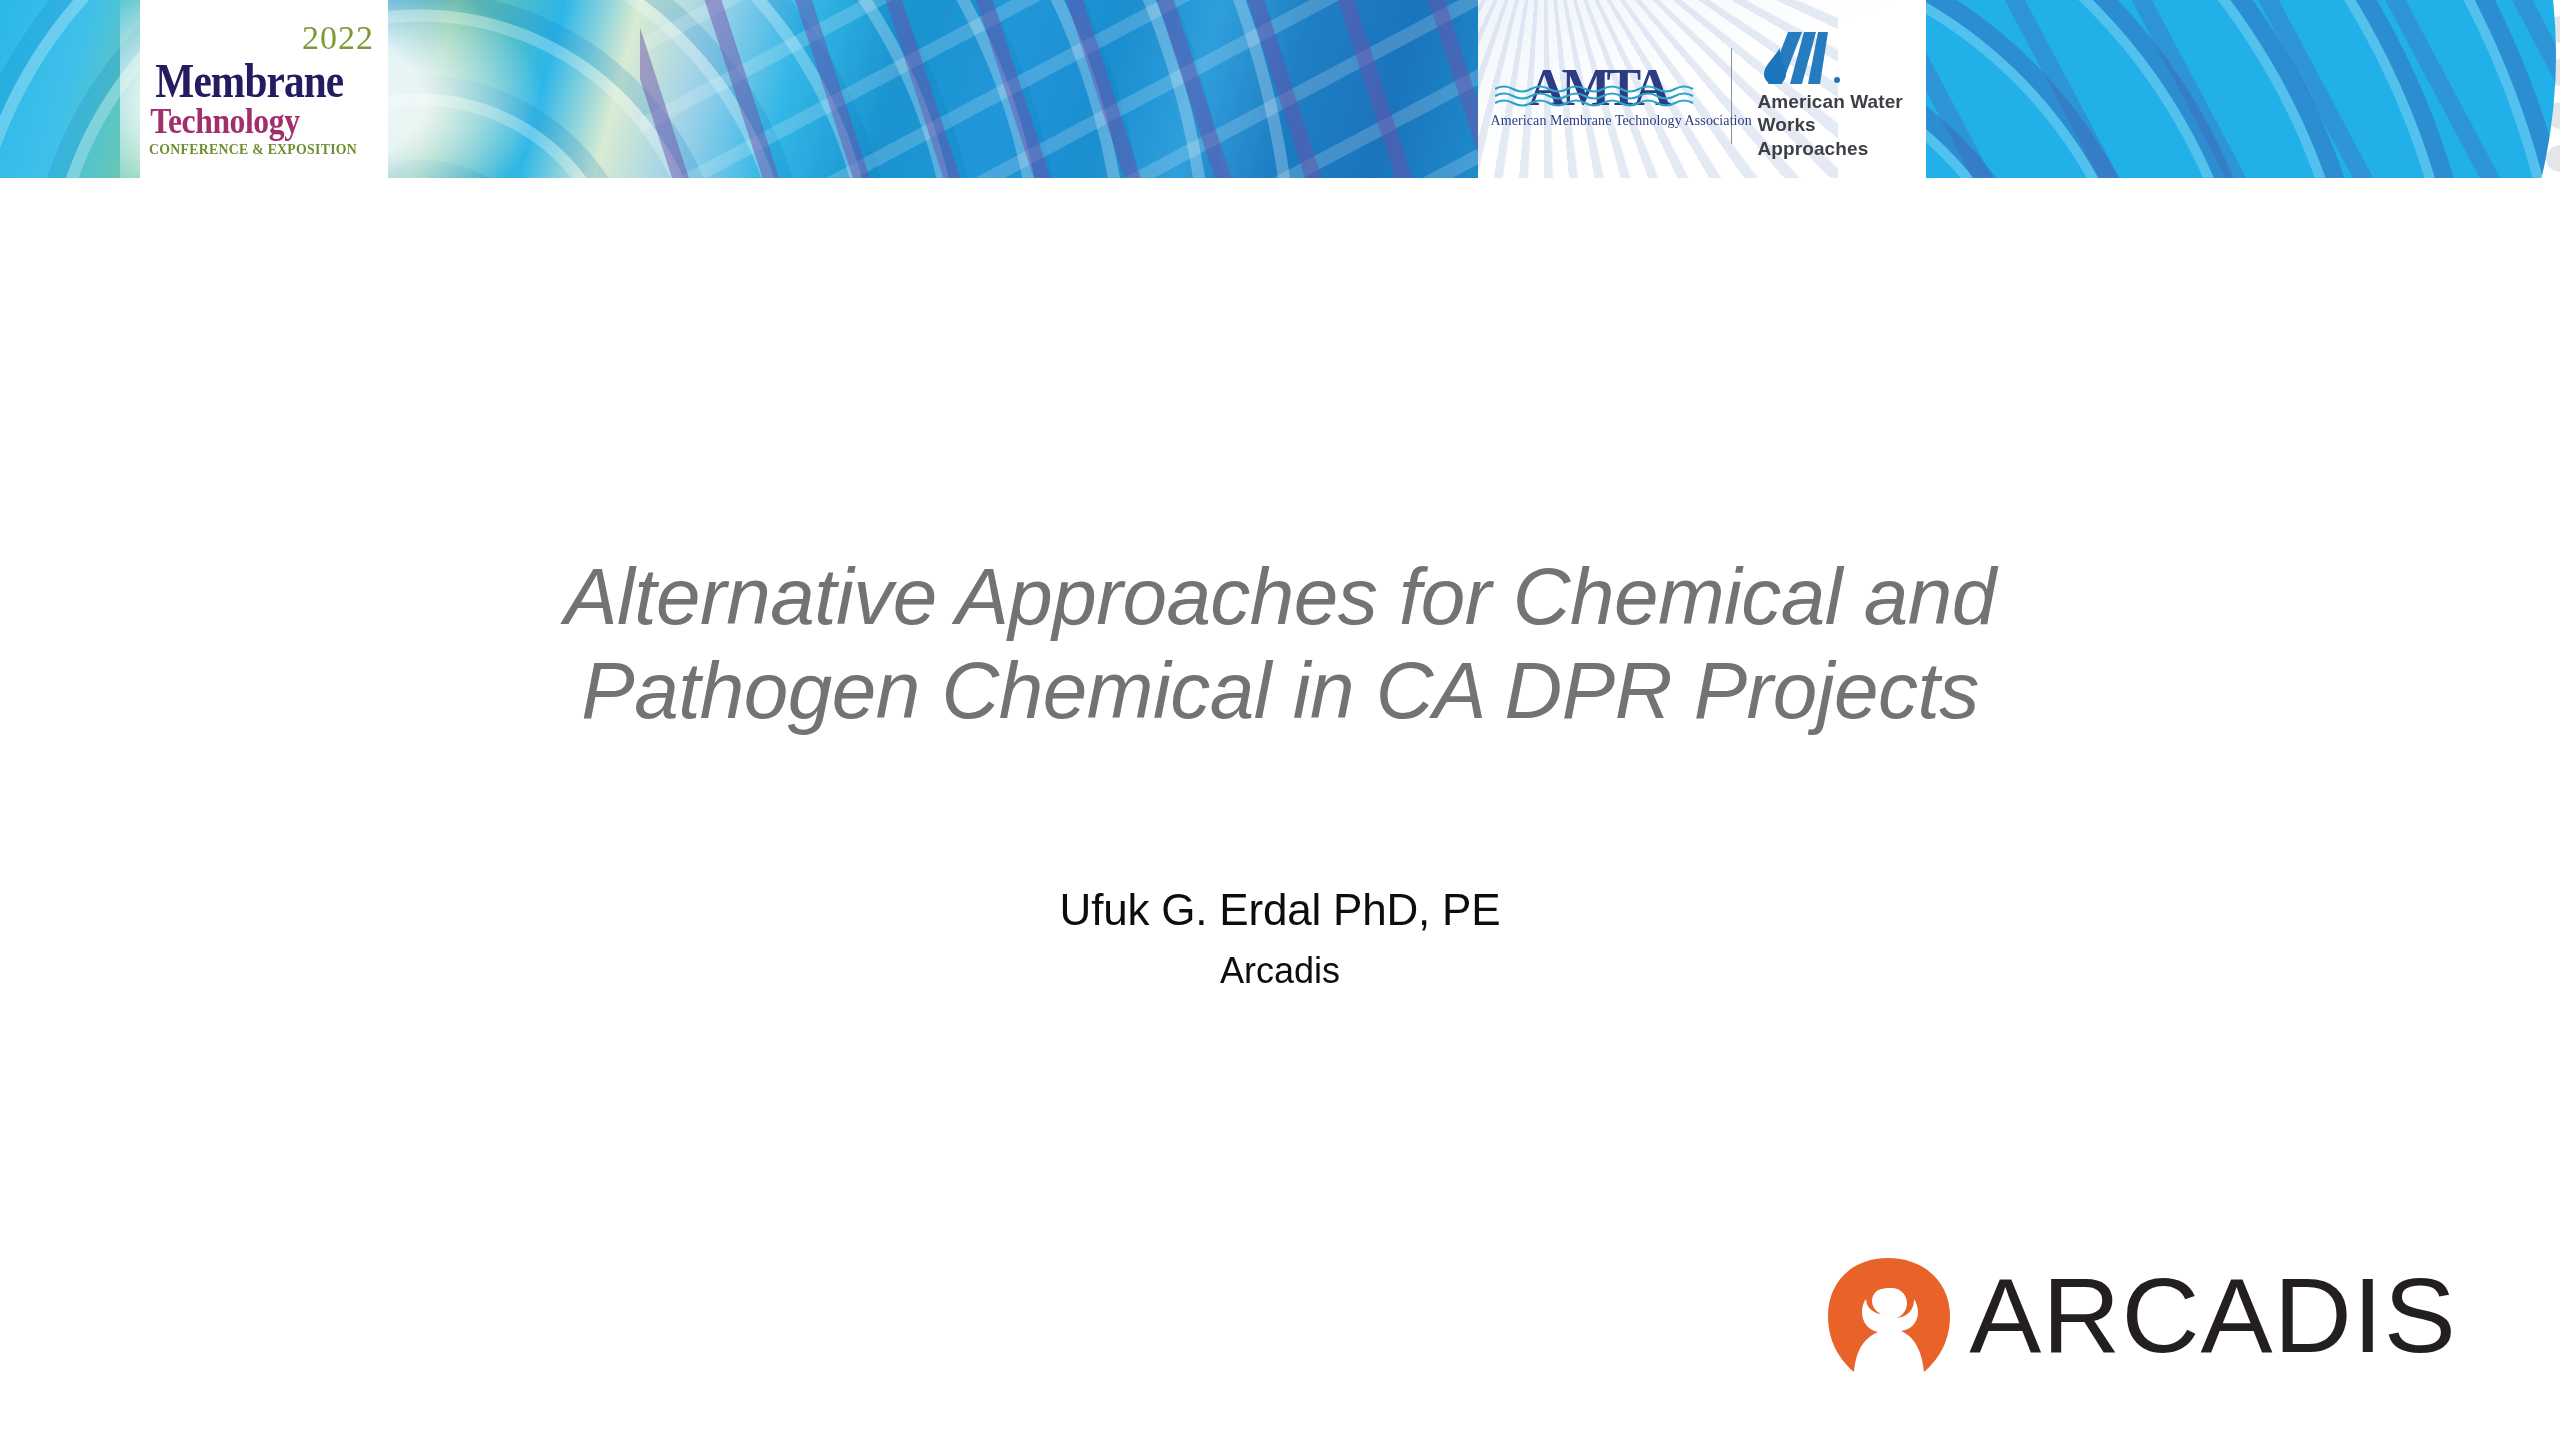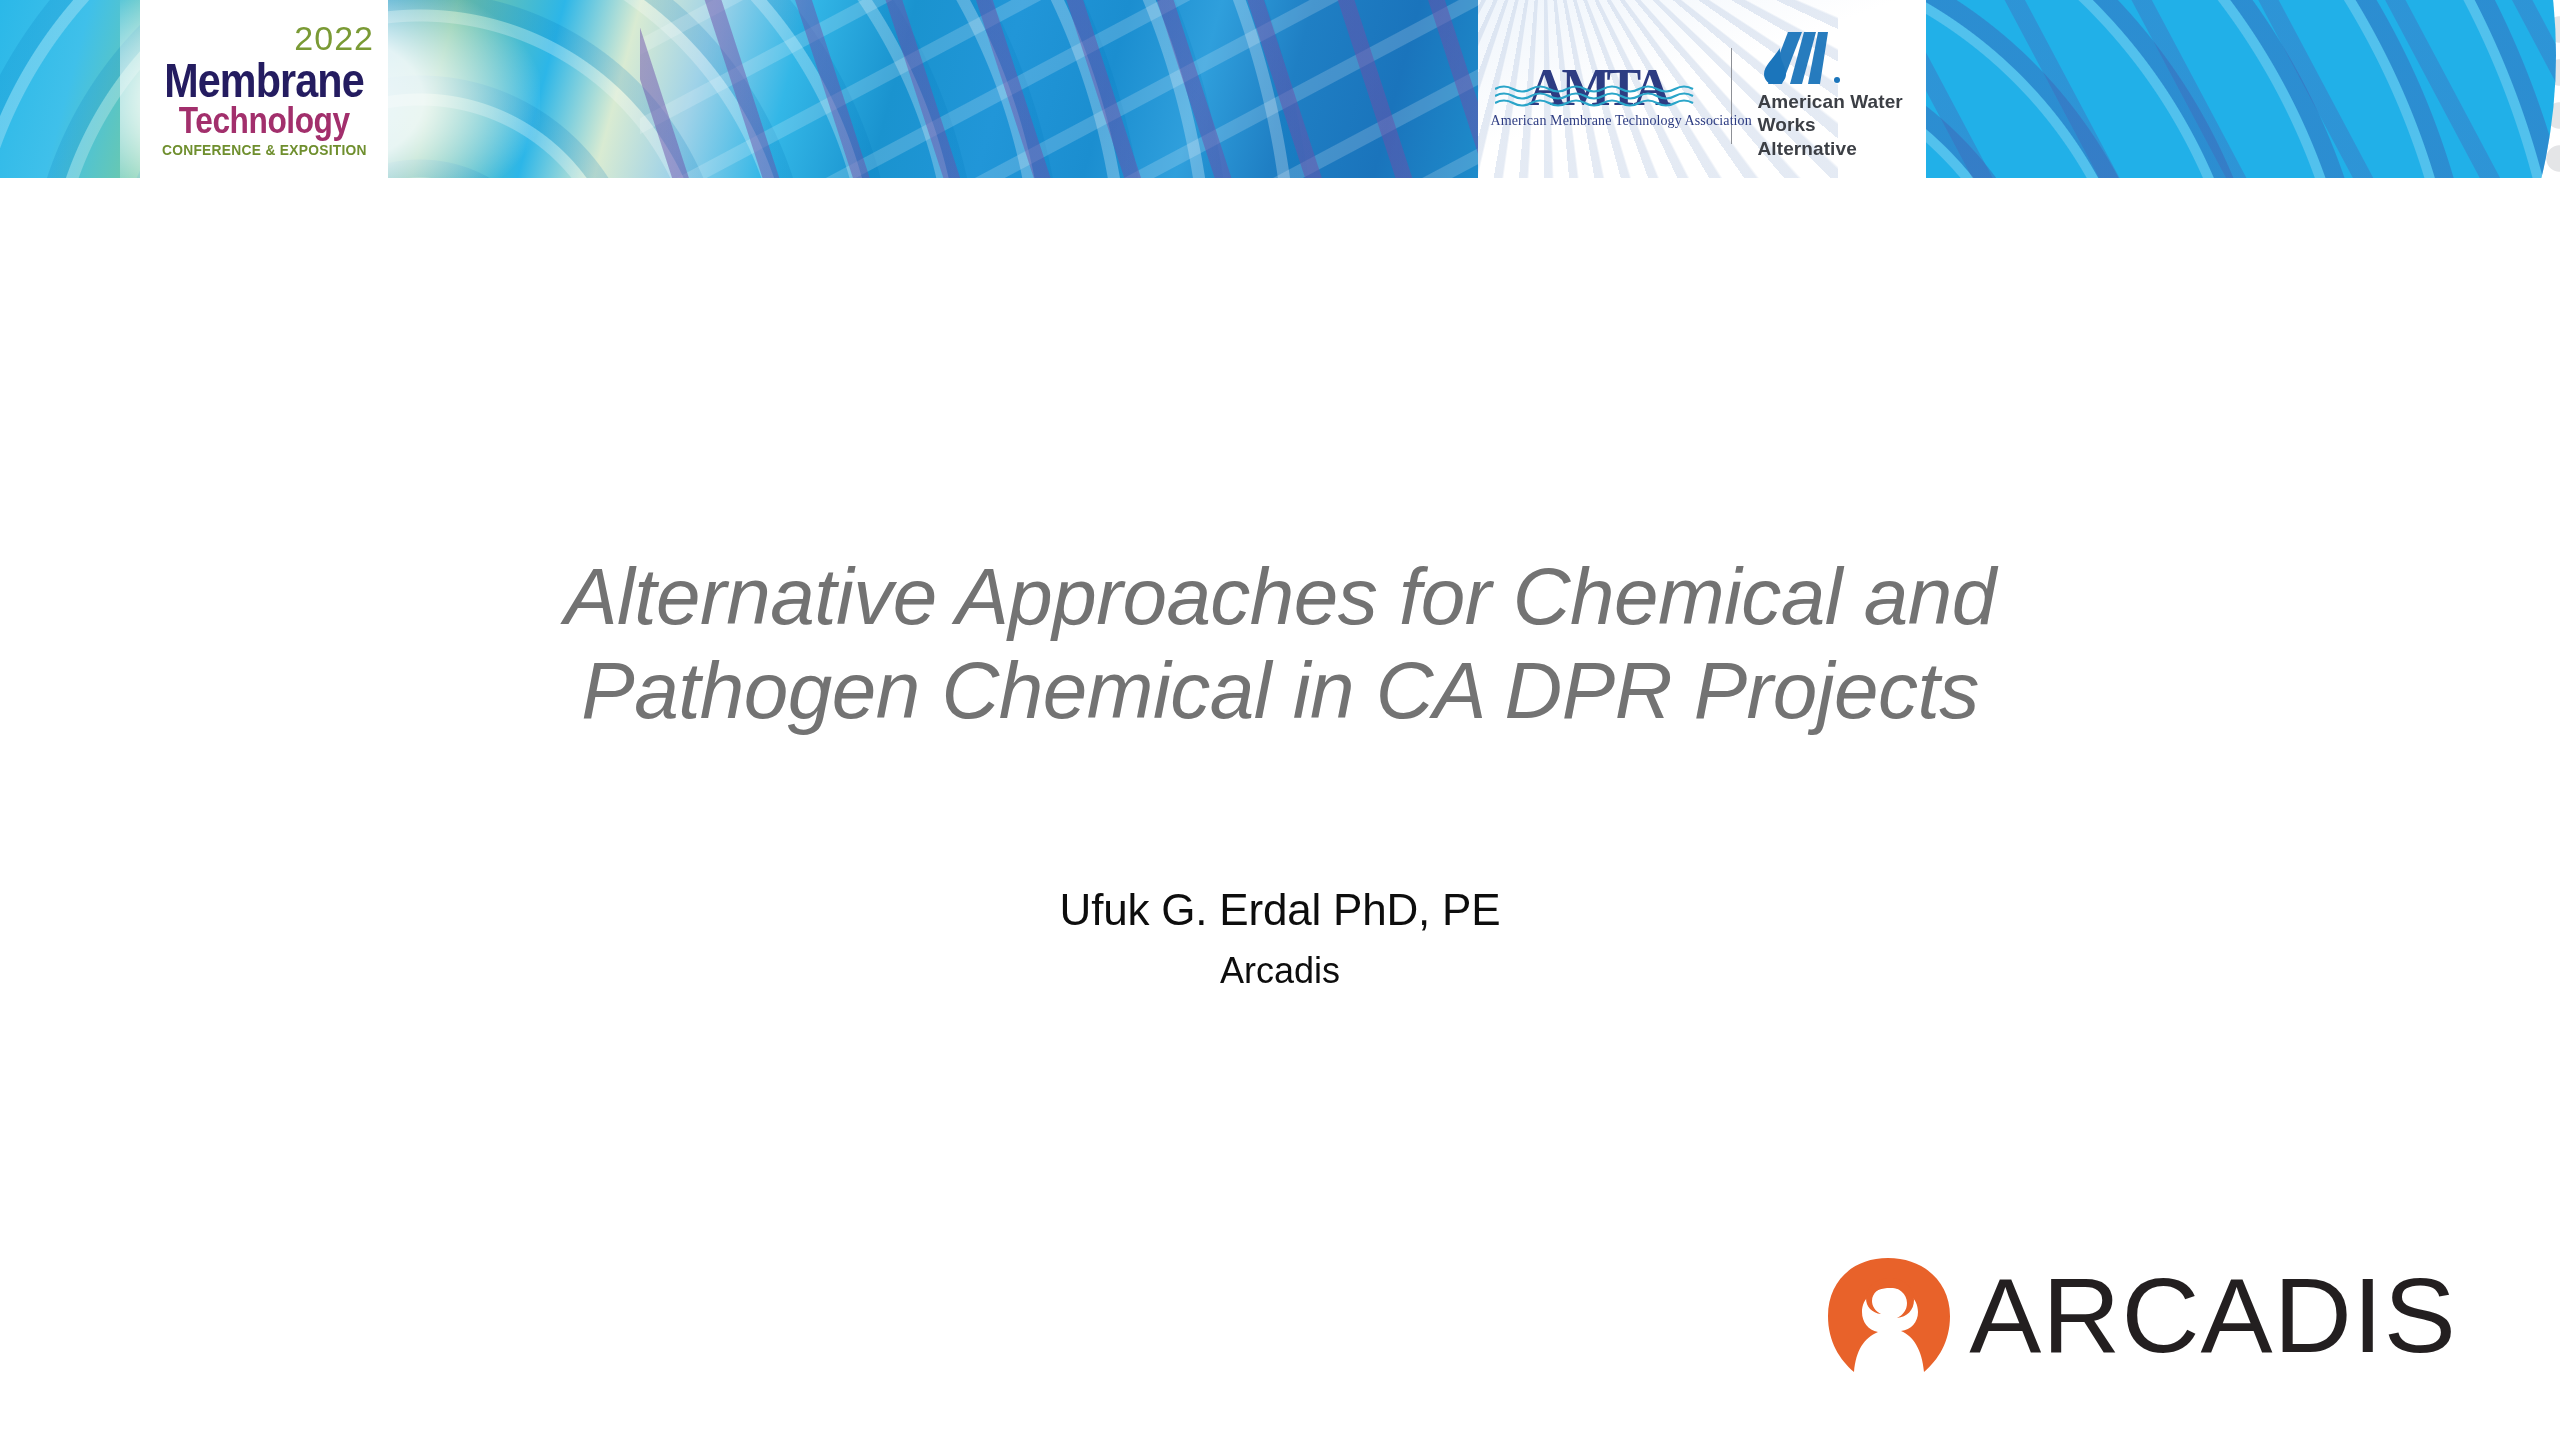--- a/index.html
+++ b/index.html
@@ -105,24 +105,25 @@
   }
 
   
   #mtc-logo {
     position: absolute;
     left: 140px; top: 0px;
     width: 248px; height: 178px;
     background: #ffffff;
     display: flex;
     flex-direction: column;
-    align-items: center;
+    align-items: flex-start;
     justify-content: center;
     line-height: 1;
     z-index: 5;
+    font-family: Liberation Serif, serif;
   }
   #mtc-logo .yr {
     color: #7a9a35;
     font-size: 34px;
     font-weight: 400;
     letter-spacing: 1px;
     align-self: flex-end;
     margin-right: 14px;
     margin-bottom: 2px;
   }
@@ -389,21 +390,21 @@
           <g fill="#1b75bb">
             <path d="M30 0 L44 0 L24 52 L10 52 Z" opacity="0.95"></path>
             <path d="M46 0 L58 0 L44 52 L32 52 Z" opacity="0.95"></path>
             <path d="M60 0 L70 0 L62 52 L50 52 Z" opacity="0.95"></path>
             <path d="M22 16 C14 28 6 34 6 42 a11 11 0 0 0 22 0 c0 -8 -7 -14 -6 -26 z"></path>
             <circle cx="79" cy="48" r="3"></circle>
           </g>
         </svg>
         <div class="awwa-text">
           <div>American Water Works</div>
-          <div>Alternative</div>
+          <div>Approaches</div>
         </div>
       </div>
 
     </div>
   </div>
 
   <div class="art-right">
     <div class="art-right-dots"></div>
     <div class="art-right-circle"></div>
   </div>

